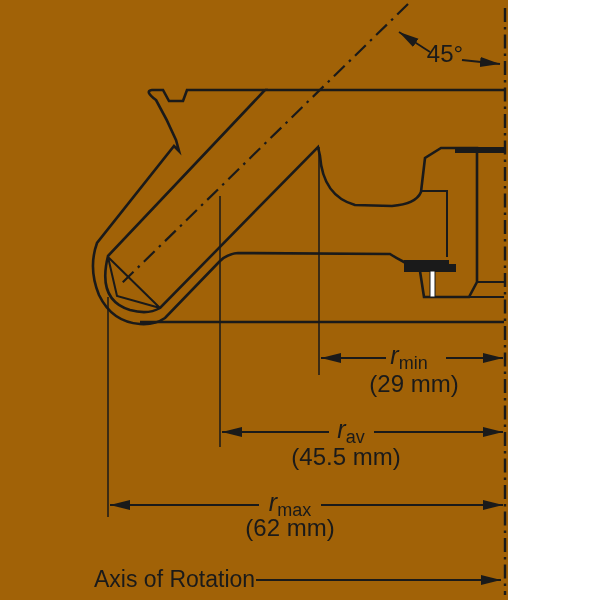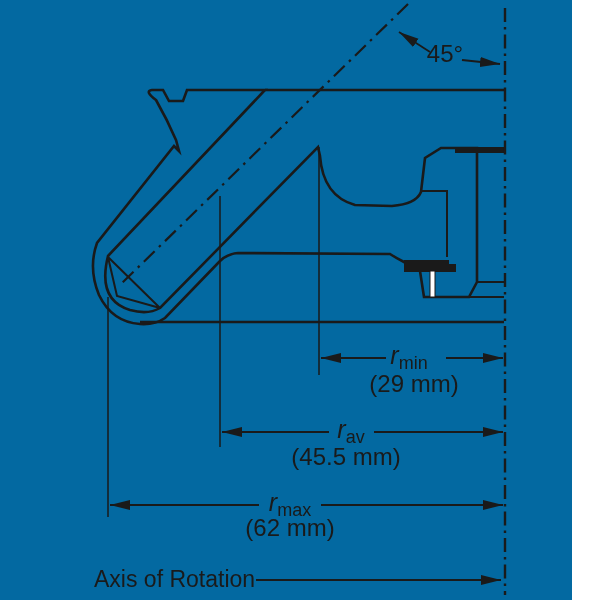--- a/index.html
+++ b/index.html
@@ -1,16 +1,16 @@
 <!DOCTYPE html>
 <html><head>
 <meta charset="utf-8">
 <style>
   html,body{margin:0;padding:0;background:#ffffff;}
-  #stage{position:relative;width:572px;height:600px;background:#0369a1;overflow:hidden;
+  #stage{position:relative;width:508px;height:600px;background:#a16207;overflow:hidden;
          font-family:"Liberation Sans", sans-serif;}
   svg{display:block;}
   .ln{stroke:#1a1a1a;fill:none;}
   .w25{stroke-width:2.6;}
   .w2{stroke-width:2;}
   .dim{stroke-width:1.8;}
   .ext{stroke-width:1.5;}
   .cl{stroke-width:2.2;stroke-dasharray:15 6 2.5 6;}
   .axisln{stroke-width:2.4;stroke-dasharray:14 5 2.5 5;}
   text{fill:#1a1a1a;font-family:"Liberation Sans", sans-serif;}

